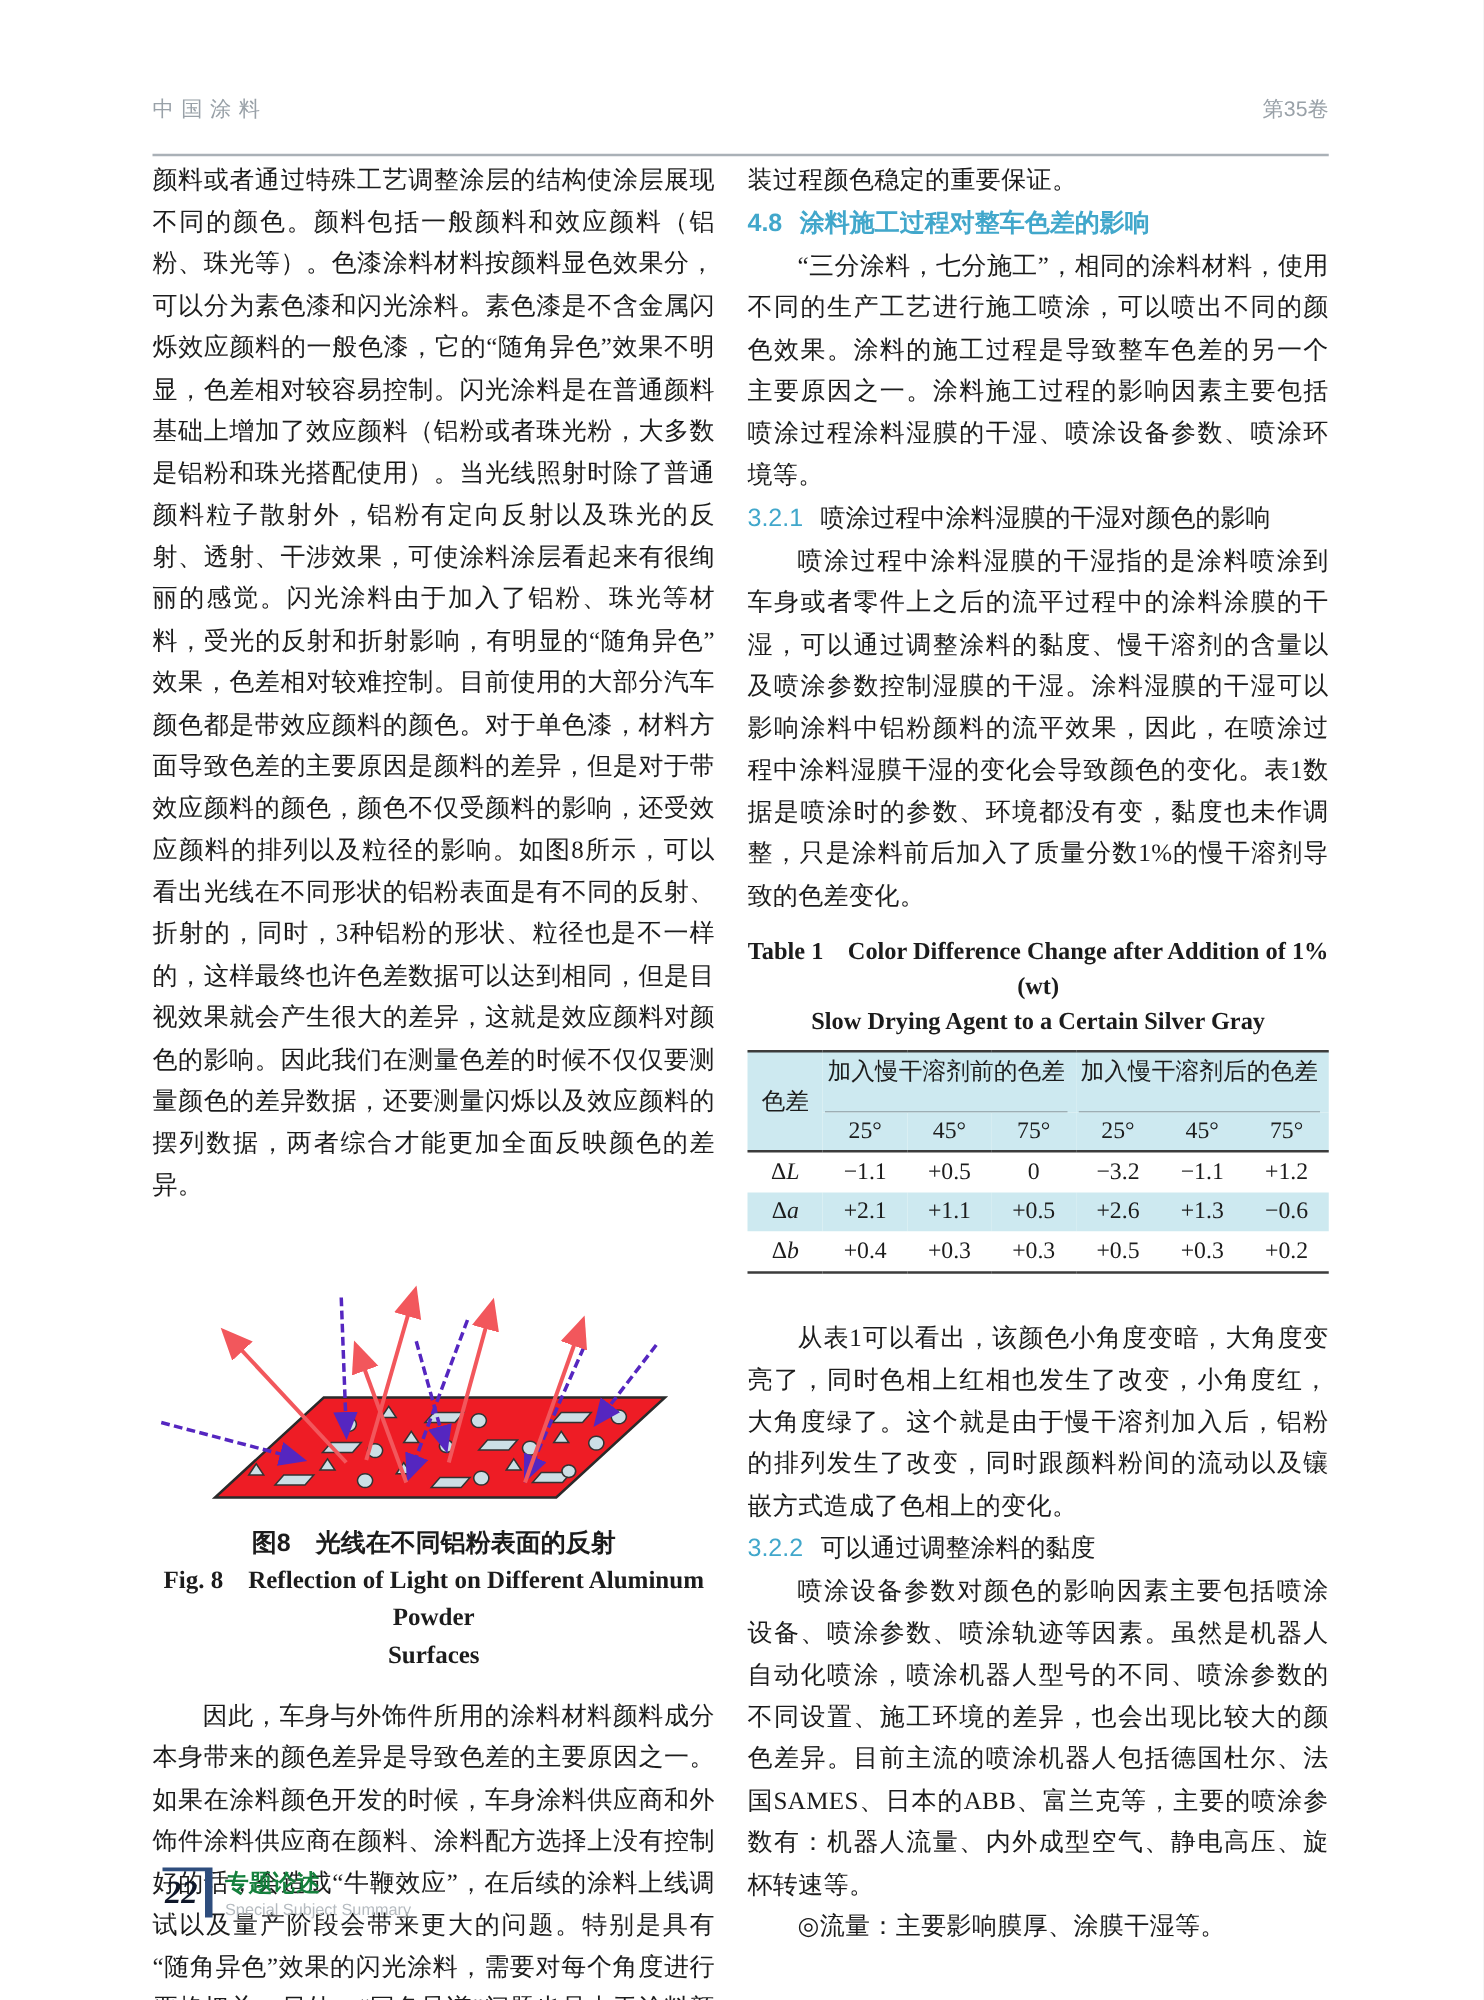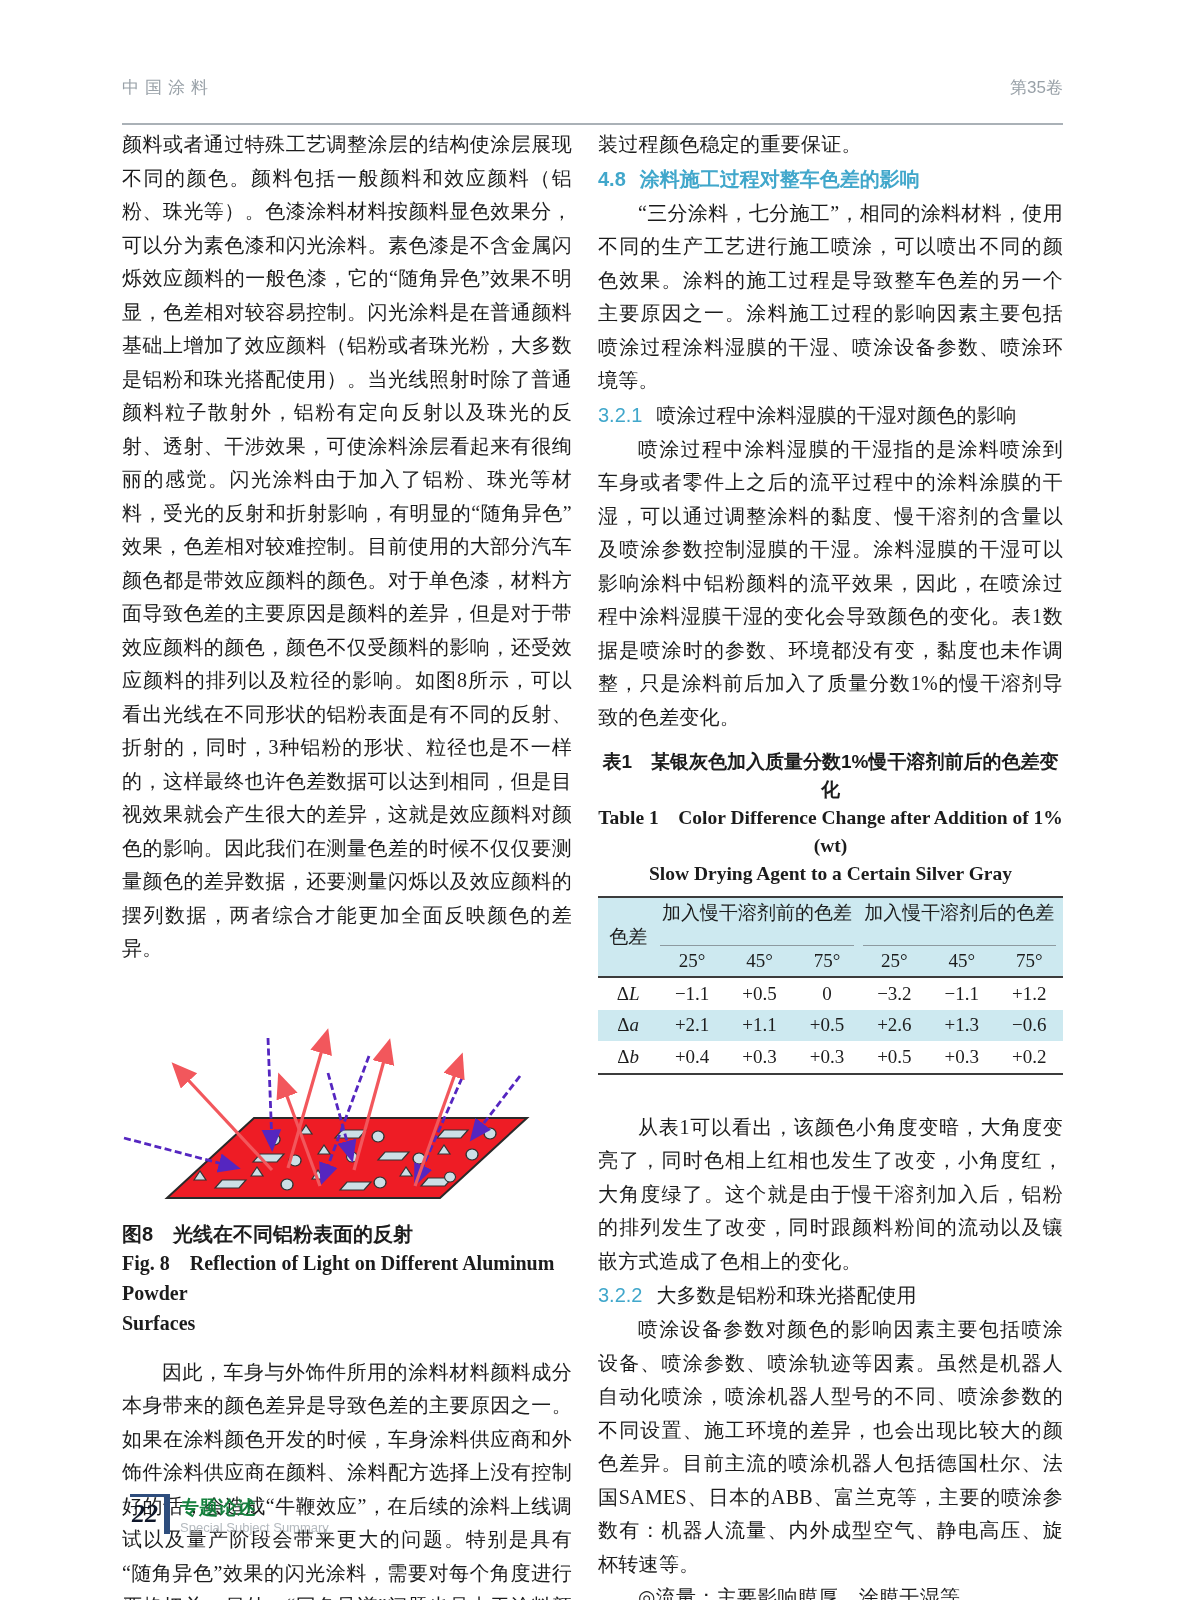--- a/index.html
+++ b/index.html
@@ -30,21 +30,21 @@
   }
   .indent{text-indent:2em;}
   
   .sec-h{
     font-family:"Liberation Sans","DejaVu Sans",sans-serif;
     font-size:20px; line-height:33px; margin:1px 0;
   }
   .sec-h .num{color:#41a7cb; margin-right:14px;}
   .sec-h.bold{font-weight:bold; color:#41a7cb;}
   
-  .figure-block{margin-top:52px; }
+  .figure-block{margin-top:52px; text-align:center;}
   .fig-caption-zh{
     font-family:"Liberation Sans","DejaVu Sans",sans-serif;
     font-weight:bold; font-size:20px; margin-top:6px; line-height:28px;
   }
   .fig-caption-en{
     font-weight:bold; font-size:20px; line-height:30px;
   }
   
   .table-block{margin-top:14px;}
   .tbl-caption-zh{
@@ -178,21 +178,20 @@
 
       <p class="body-text indent">“三分涂料，七分施工”，相同的涂料材料，使用不同的生产工艺进行施工喷涂，可以喷出不同的颜色效果。涂料的施工过程是导致整车色差的另一个主要原因之一。涂料施工过程的影响因素主要包括喷涂过程涂料湿膜的干湿、喷涂设备参数、喷涂环境等。</p>
 
       <div class="sec-h">
         <span class="num">3.2.1</span><span>喷涂过程中涂料湿膜的干湿对颜色的影响</span>
       </div>
 
       <p class="body-text indent">喷涂过程中涂料湿膜的干湿指的是涂料喷涂到车身或者零件上之后的流平过程中的涂料涂膜的干湿，可以通过调整涂料的黏度、慢干溶剂的含量以及喷涂参数控制湿膜的干湿。涂料湿膜的干湿可以影响涂料中铝粉颜料的流平效果，因此，在喷涂过程中涂料湿膜干湿的变化会导致颜色的变化。表1数据是喷涂时的参数、环境都没有变，黏度也未作调整，只是涂料前后加入了质量分数1%的慢干溶剂导致的色差变化。</p>
 
       <div class="table-block">
-        <div class="tbl-caption-zh">表1　某银灰色加入质量分数1%慢干溶剂前后的色差变化</div>
         <div class="tbl-caption-en">Table 1　Color Difference Change after Addition of 1% (wt)</div>
         <div class="tbl-caption-en">Slow Drying Agent to a Certain Silver Gray</div>
         <table class="ct">
           <tbody>
               <tr class="group-row">
             <th class="corner hdr-bg" rowspan="2" style="width:13%;">色差</th>
             <th class="hdr-bg" colspan="3">
                   <span class="grp-line">加入慢干溶剂前的色差</span>
                 </th>
             <th class="hdr-bg" colspan="3">
@@ -234,21 +233,21 @@
             <td>+0.3</td>
             <td>+0.2</td>
           </tr>
         </tbody>
           </table>
       </div>
 
       <p class="body-text indent" style="margin-top:36px;">从表1可以看出，该颜色小角度变暗，大角度变亮了，同时色相上红相也发生了改变，小角度红，大角度绿了。这个就是由于慢干溶剂加入后，铝粉的排列发生了改变，同时跟颜料粉间的流动以及镶嵌方式造成了色相上的变化。</p>
 
       <div class="sec-h">
-        <span class="num">3.2.2</span><span>大多数是铝粉和珠光搭配使用</span>
+        <span class="num">3.2.2</span><span>可以通过调整涂料的黏度</span>
       </div>
 
       <p class="body-text indent">喷涂设备参数对颜色的影响因素主要包括喷涂设备、喷涂参数、喷涂轨迹等因素。虽然是机器人自动化喷涂，喷涂机器人型号的不同、喷涂参数的不同设置、施工环境的差异，也会出现比较大的颜色差异。目前主流的喷涂机器人包括德国杜尔、法国SAMES、日本的ABB、富兰克等，主要的喷涂参数有：机器人流量、内外成型空气、静电高压、旋杯转速等。</p>
 
       <p class="body-text indent bullet">◎流量：主要影响膜厚、涂膜干湿等。</p>
 
     </div>
   </div>
 
   <div class="page-footer">

